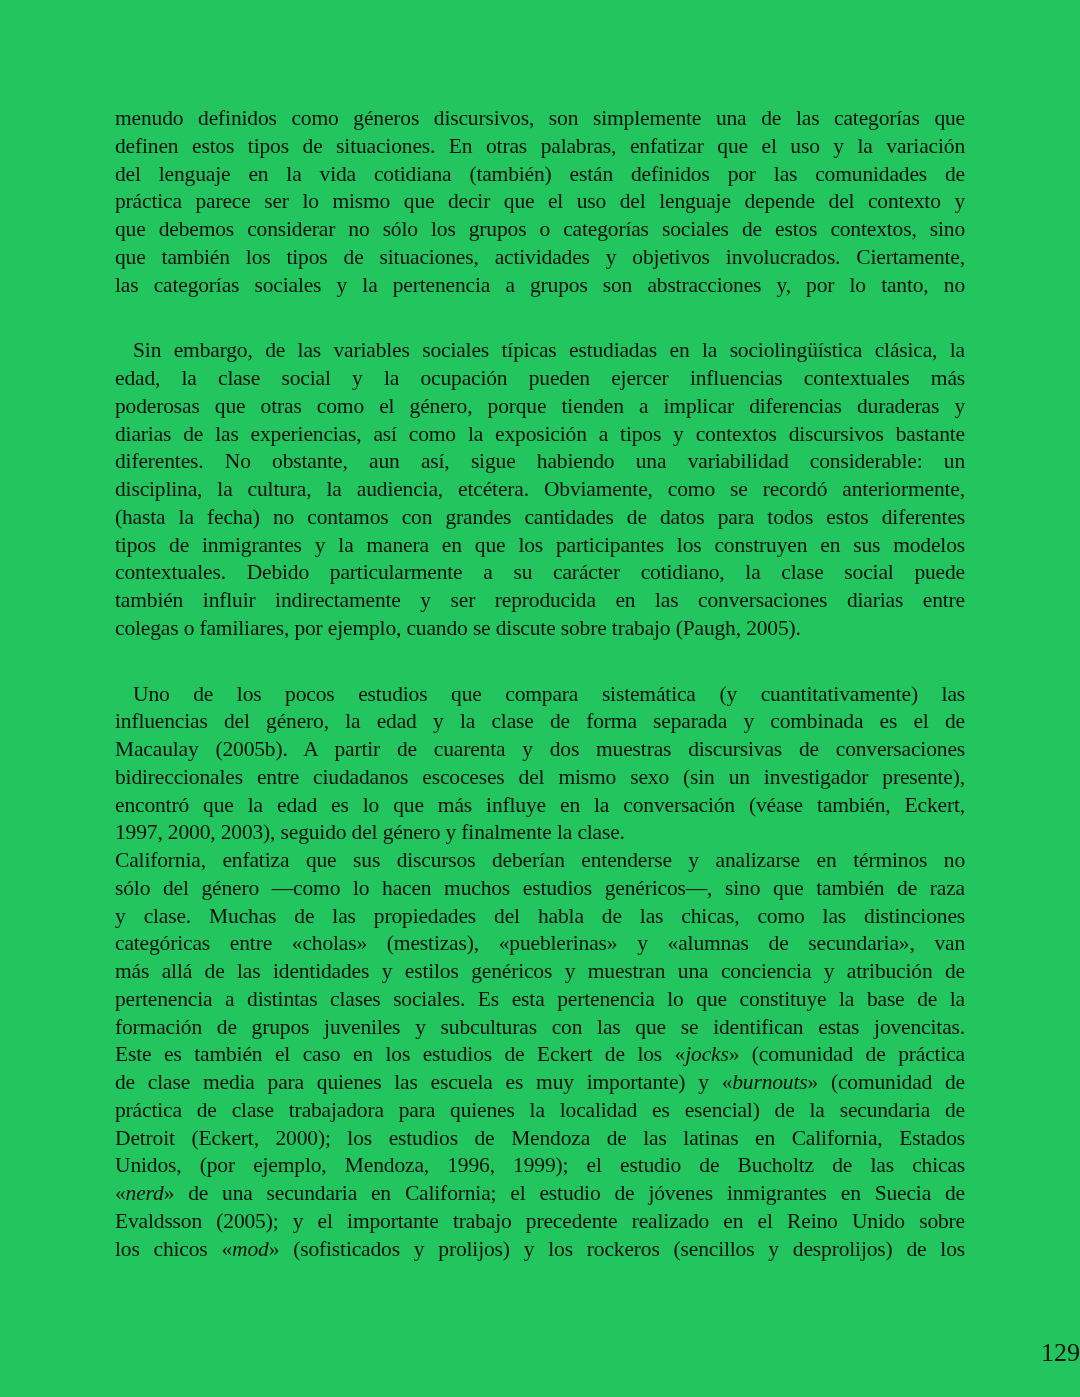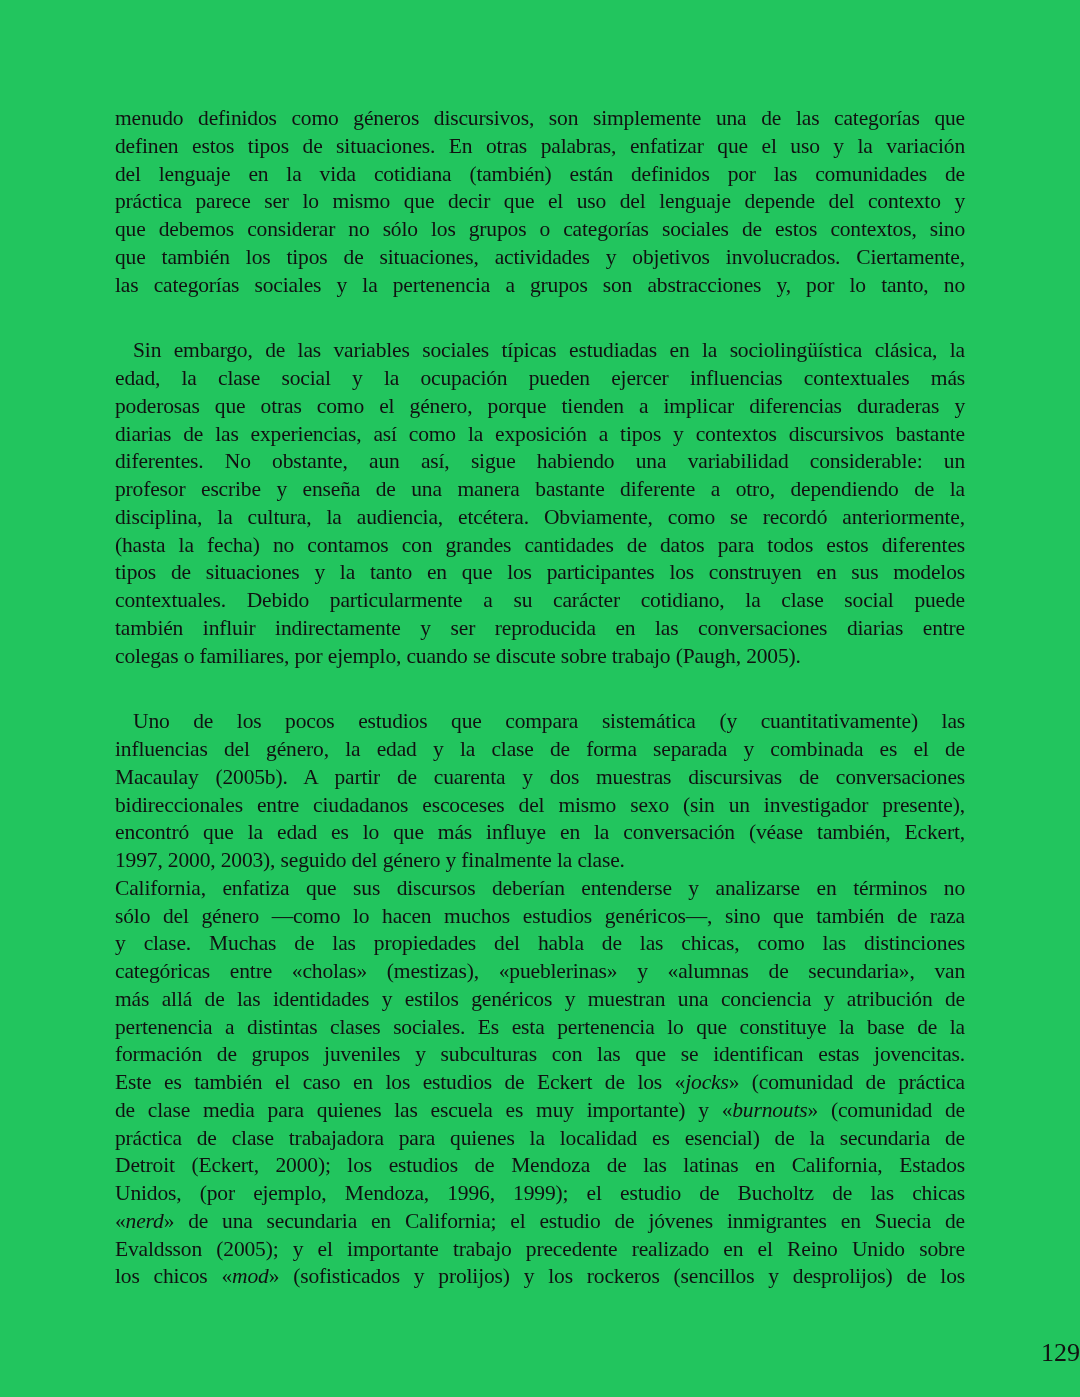--- a/index.html
+++ b/index.html
@@ -74,24 +74,23 @@
       <span class="line">que también los tipos de situaciones, actividades y objetivos involucrados. Ciertamente,</span>
       <span class="line">las categorías sociales y la pertenencia a grupos son abstracciones y, por lo tanto, no</span>
     </div>
 
     <div>
       <span class="line indent">Sin embargo, de las variables sociales típicas estudiadas en la sociolingüística clásica, la</span>
       <span class="line">edad, la clase social y la ocupación pueden ejercer influencias contextuales más</span>
       <span class="line">poderosas que otras como el género, porque tienden a implicar diferencias duraderas y</span>
       <span class="line">diarias de las experiencias, así como la exposición a tipos y contextos discursivos bastante</span>
       <span class="line">diferentes. No obstante, aun así, sigue habiendo una variabilidad considerable: un</span>
-      <span class="line">profesor escribe y enseña de una manera bastante diferente a otro, dependiendo de la</span>
       <span class="line">disciplina, la cultura, la audiencia, etcétera. Obviamente, como se recordó anteriormente,</span>
       <span class="line">(hasta la fecha) no contamos con grandes cantidades de datos para todos estos diferentes</span>
-      <span class="line">tipos de situaciones y la tanto en que los participantes los construyen en sus modelos</span>
+      <span class="line">tipos de inmigrantes y la manera en que los participantes los construyen en sus modelos</span>
       <span class="line">contextuales. Debido particularmente a su carácter cotidiano, la clase social puede</span>
       <span class="line">también influir indirectamente y ser reproducida en las conversaciones diarias entre</span>
       <span class="line last">colegas o familiares, por ejemplo, cuando se discute sobre trabajo (Paugh, 2005).</span>
     </div>
 
     <div>
       <span class="line indent">Uno de los pocos estudios que compara sistemática (y cuantitativamente) las</span>
       <span class="line">influencias del género, la edad y la clase de forma separada y combinada es el de</span>
       <span class="line">Macaulay (2005b). A partir de cuarenta y dos muestras discursivas de conversaciones</span>
       <span class="line">bidireccionales entre ciudadanos escoceses del mismo sexo (sin un investigador presente),</span>

